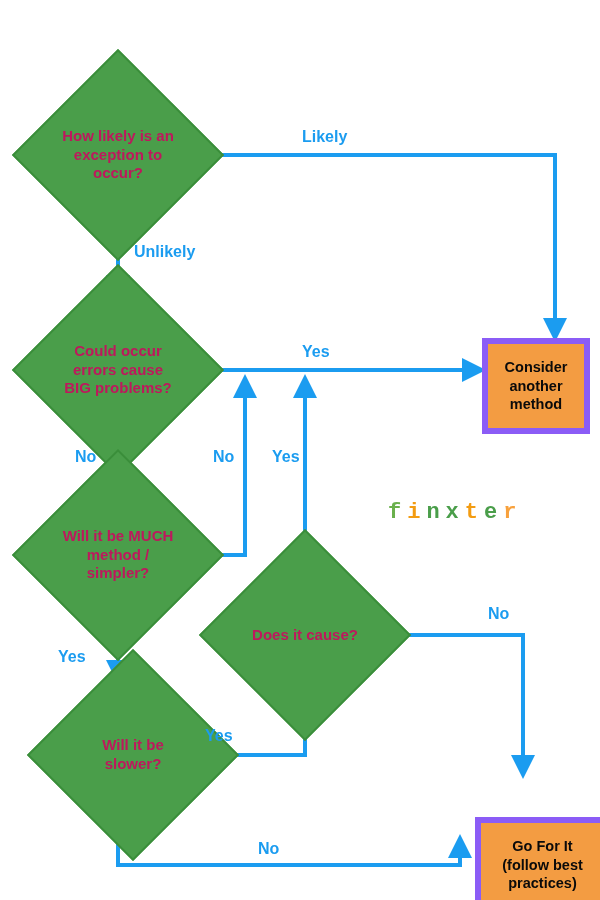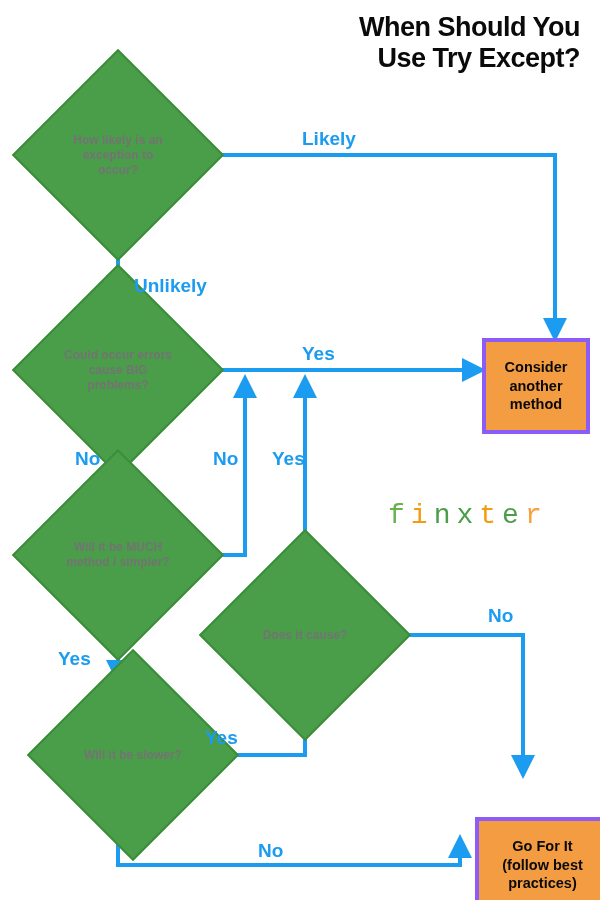--- a/index.html
+++ b/index.html
@@ -1,39 +1,38 @@
 <!DOCTYPE html>
 <html><head>
 <meta charset="utf-8">
 <style>
 * { margin:0; padding:0; box-sizing:border-box; }
 body { width:600px; height:900px; background:#fff; font-family:Arial,Helvetica,sans-serif; position:relative; overflow:hidden; }
 .title { position:absolute; top:12px; right:20px; font-weight:900; font-size:27px; color:#0a0a0a; text-align:right; line-height:1.15; letter-spacing:-0.5px;}
 .diamond { position:absolute; width:150px; height:150px; }
 .diamond .shape { position:absolute; inset:0; transform:rotate(45deg); background:#4a9e4a; border:2px solid #3a8e3a;}
-.diamond .txt { position:absolute; inset:0; display:flex; align-items:center; justify-content:center; text-align:center; font-weight:700; font-size:12px; color:#737373; padding:18px; line-height:1.25;}
-.box { position:absolute; background:#f39c42; border:4px solid #8b5cf6; display:flex; align-items:center; justify-content:center; text-align:center; font-weight:700; font-size:14.5px; color:#0a0a0a; padding:8px; line-height:1.3;}
-.lbl { position:absolute; color:#1b9cf0; font-weight:700; font-size:19px; }
+.diamond .txt { position:absolute; inset:0; display:flex; align-items:center; justify-content:center; text-align:center; font-weight:700; font-size:15px; color:#be185d; padding:18px; line-height:1.25;}
+.box { position:absolute; background:#f39c42; border:6px solid #8b5cf6; display:flex; align-items:center; justify-content:center; text-align:center; font-weight:700; font-size:14.5px; color:#0a0a0a; padding:8px; line-height:1.3;}
+.lbl { position:absolute; color:#1b9cf0; font-weight:700; font-size:16px; }
 svg.arrows { position:absolute; top:0; left:0; width:600px; height:900px; pointer-events:none; }
 svg.arrows line, svg.arrows polyline { stroke:#1b9cf0; stroke-width:4; fill:none; }
-.finxter { position:absolute; font-family:'Courier New',monospace; font-weight:400; font-size:28px; letter-spacing:6px;}
+.finxter { position:absolute; font-family:'Courier New',monospace; font-weight:700; font-size:22px; letter-spacing:6px;}
 .finxter span:nth-child(1){color:#6ab04c;}
 .finxter span:nth-child(2){color:#f39c12;}
 .finxter span:nth-child(3){color:#4a9e4a;}
 .finxter span:nth-child(4){color:#4a9e4a;}
 .finxter span:nth-child(5){color:#f39c12;}
 .finxter span:nth-child(6){color:#4a9e4a;}
 .finxter span:nth-child(7){color:#f8a13c;}
 </style>
 </head>
 <body>
 
 <div class="title">
-  <span>When Should You</span><br>
-  <span>Use Try Except?</span>
+  <br>
 </div>
 
 <svg class="arrows">
   <defs>
     <marker id="ah" markerWidth="6" markerHeight="6" refX="5" refY="3" orient="auto">
       <path d="M0,0 L6,3 L0,6 Z" fill="#1b9cf0"></path>
     </marker>
   </defs>
 
   <polyline points="193,155 555,155 555,338" marker-end="url(#ah)"></polyline>
@@ -79,21 +78,21 @@
 </div>
 
 <div class="box" style="left:482px; top:338px; width:108px; height:96px;">
   <span>Consider another method</span>
 </div>
 <div class="box" style="left:455px; top:817px; width:135px; height:96px;margin-left:20px;">
   <span>Go For It (follow best practices)</span>
 </div>
 
 <div class="lbl" style="left:302px; top:128px;">Likely</div>
-<div class="lbl" style="left:134px; top:243px;margin-top:32px;">Unlikely</div>
+<div class="lbl" style="left:134px; top:243px;">Unlikely</div>
 <div class="lbl" style="left:302px; top:343px;">Yes</div>
 <div class="lbl" style="left:75px; top:448px;">No</div>
 <div class="lbl" style="left:213px; top:448px;">No</div>
 <div class="lbl" style="left:58px; top:648px;">Yes</div>
 <div class="lbl" style="left:205px; top:727px;">Yes</div>
 <div class="lbl" style="left:272px; top:448px;">Yes</div>
 <div class="lbl" style="left:488px; top:605px;">No</div>
 <div class="lbl" style="left:258px; top:840px;">No</div>
 
 <div class="finxter" style="left:388px; top:500px;">

